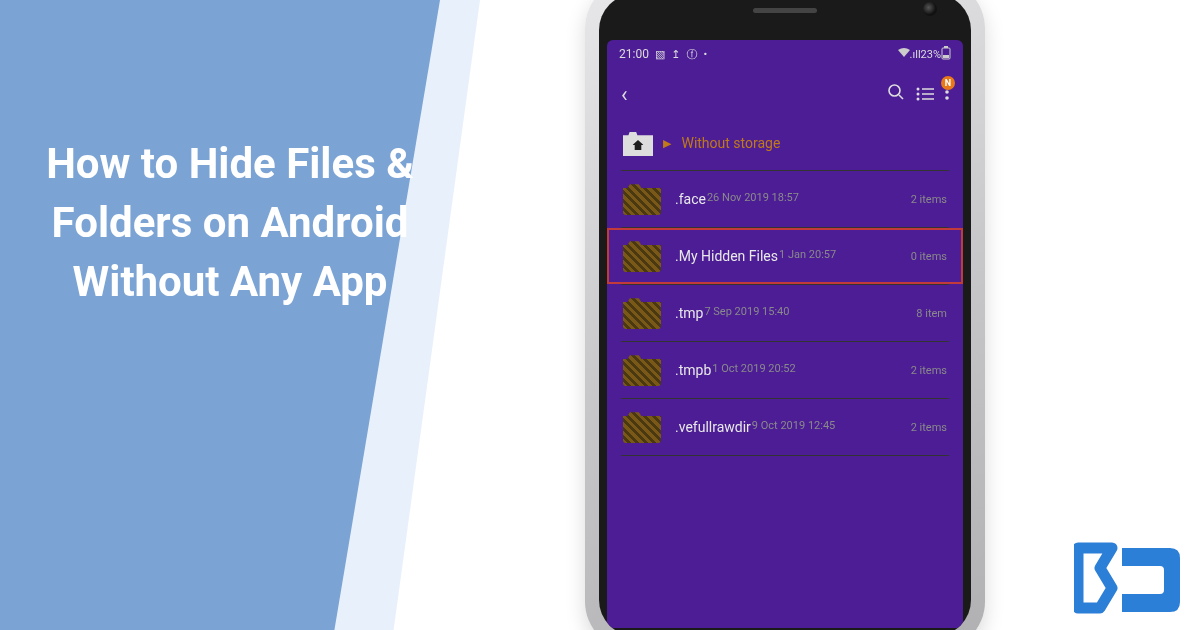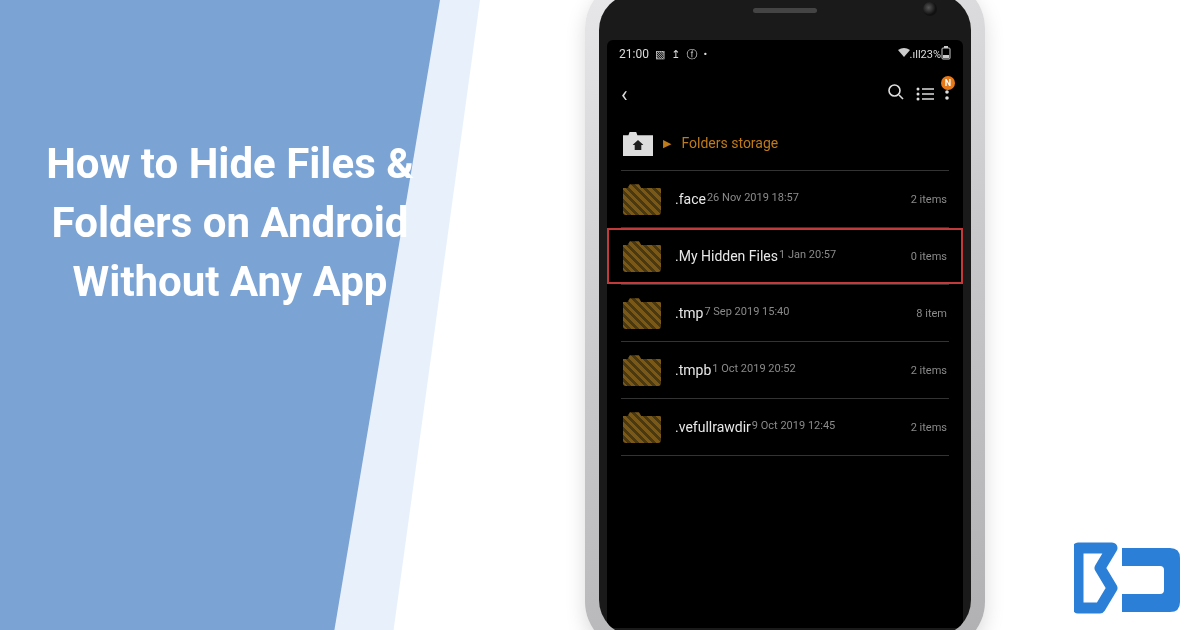--- a/index.html
+++ b/index.html
@@ -74,21 +74,21 @@
       position: absolute;
       top: 22px; right: 48px;
       width: 14px; height: 14px;
       background: radial-gradient(circle at 40% 40%, #555 0%, #111 60%);
       border-radius: 50%;
       z-index: 5;
     }
     .screen {
       position: absolute;
       top: 46px; left: 8px; right: 8px; bottom: 8px;
-      background: #000000;
+      background: #4c1d95;
       border-radius: 6px;
       overflow: hidden;
       display: flex;
       flex-direction: column;
     }
     .status-bar {
       height: 28px;
       display: flex;
       align-items: center;
       justify-content: space-between;
@@ -248,21 +248,21 @@
             </svg>
           <span class="badge">N</span>
         </span>
       </div>
 
       <div class="breadcrumb">
         <div class="home-icon">
             <div class="home-inner"></div>
           </div>
         <span class="bc-arrow">▶</span>
-        <span class="bc-text">Folders storage</span>
+        <span class="bc-text">Without storage</span>
       </div>
 
       <div class="divider"></div>
 
       <div class="list">
         <div class="item">
           <div class="folder-icon"></div>
           <div class="item-text">
             <span class="item-name">.face</span>
             <span class="item-date">26 Nov 2019 18:57</span>

